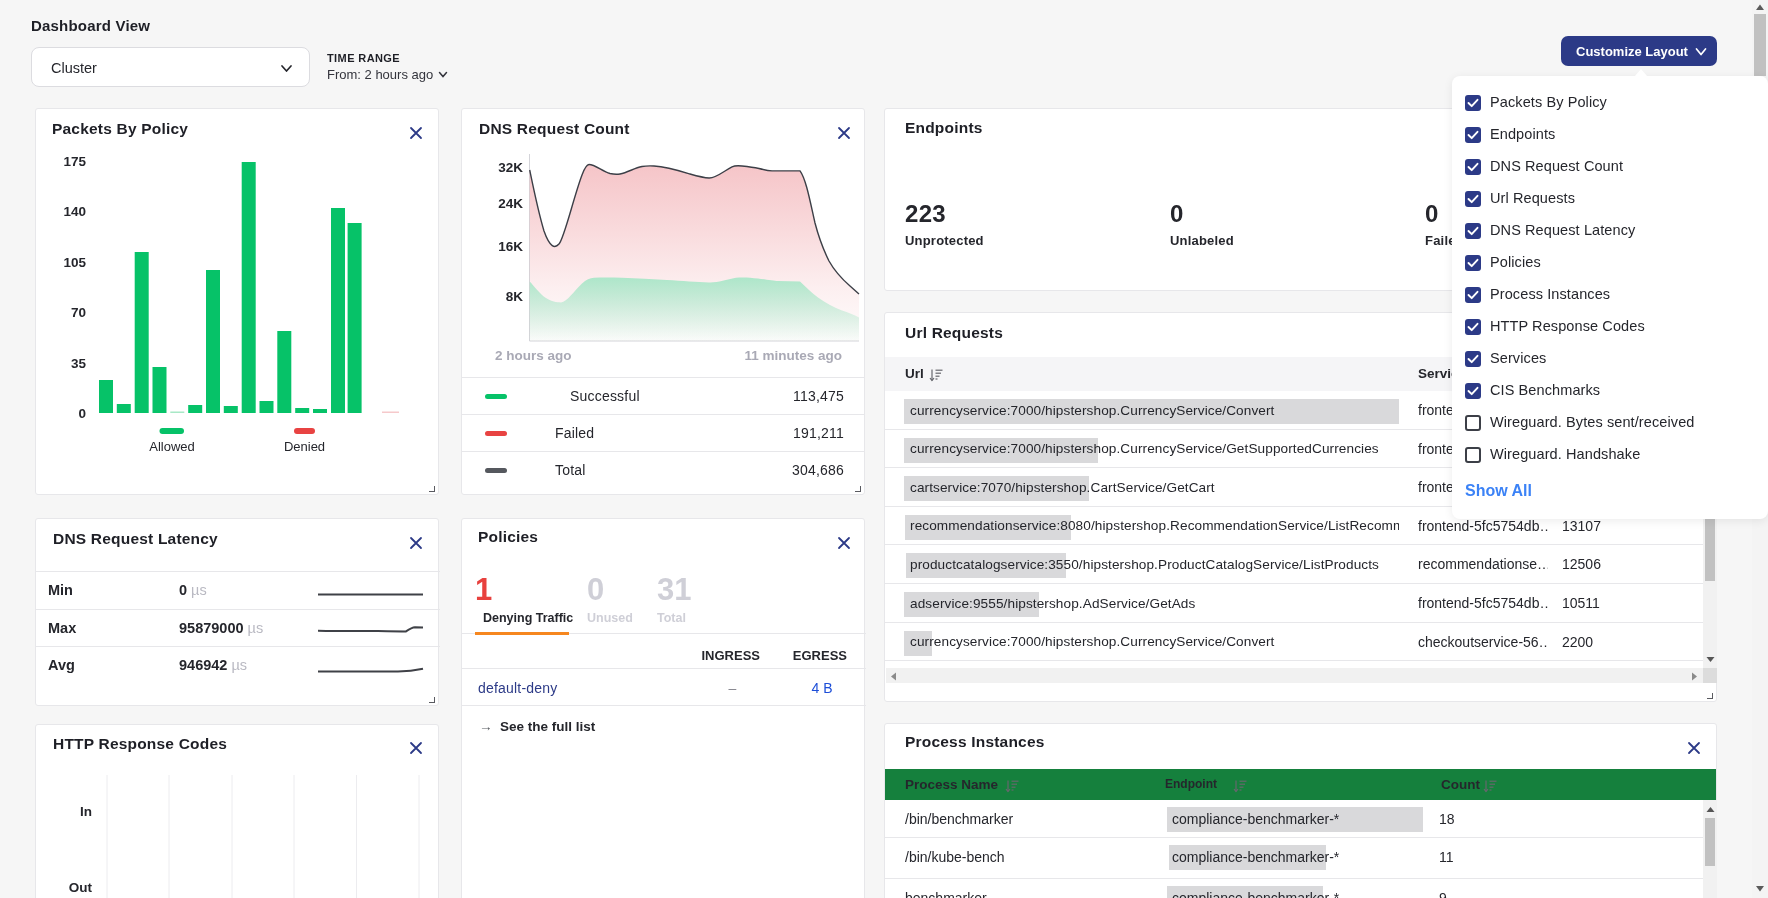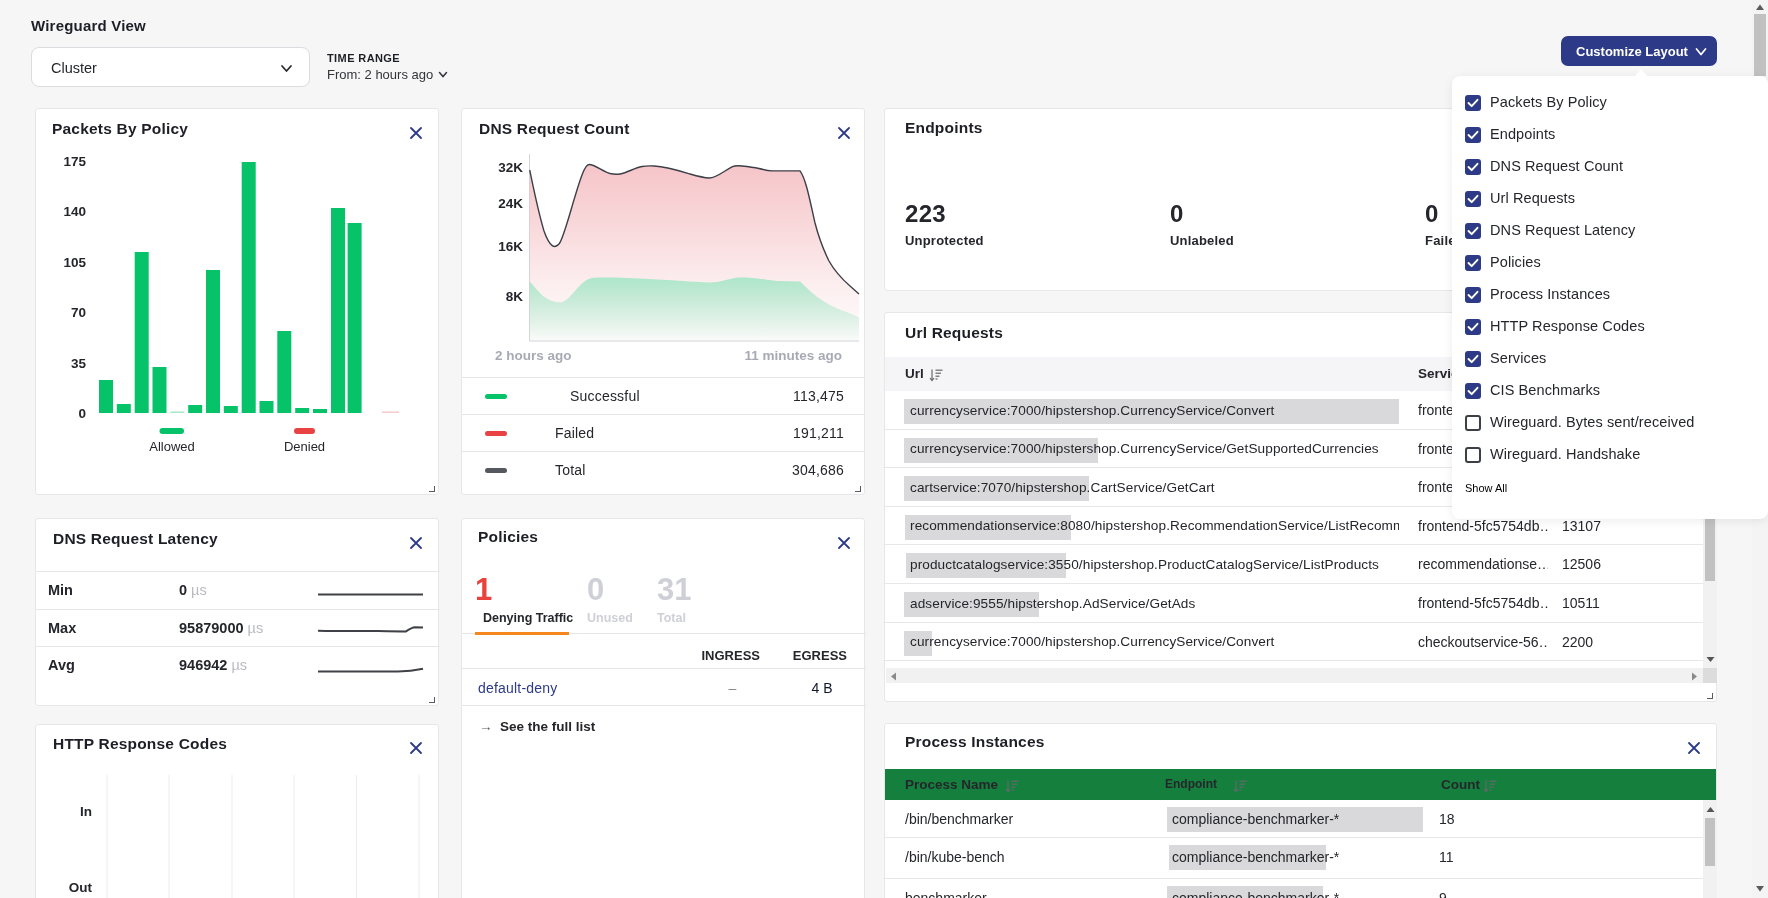--- a/index.html
+++ b/index.html
@@ -7,21 +7,21 @@
 body { font-family:"Liberation Sans", sans-serif; background:#f6f6f6; position:relative; color:#25262c; }
 .card { position:absolute; background:#fff; border:1px solid #e7e7ea; border-radius:3px; }
 .ctitle { position:absolute; font-size:15.5px; font-weight:700; color:#1e1f26; letter-spacing:.2px; }
 .closex { position:absolute; width:14px; height:14px; }
 .rzc { position:absolute; width:6px; height:6px; border-right:1.5px solid #595a60; border-bottom:1.5px solid #595a60; }
 .chip { position:absolute; background:#d9d9db; }
 </style>
 </head>
 <body>
 
-<div style="position:absolute; left:31px; top:17px; font-size:15px; font-weight:700; letter-spacing:.2px; color:#1e1f26;">Wireguard View</div>
+<div style="position:absolute; left:31px; top:17px; font-size:15px; font-weight:700; letter-spacing:.2px; color:#1e1f26;">Dashboard View</div>
 
 <div style="position:absolute; left:31px; top:47px; width:279px; height:40px; background:#fff; border:1px solid #dcdce0; border-radius:8px;">
   <span style="position:absolute; left:19px; top:12px; font-size:14.5px; font-weight:400; color:#25262c;">Cluster</span>
   <svg style="position:absolute; right:16px; top:14px;" width="13" height="13" viewBox="0 0 13 13">
       <path d="M2 4 L6.5 9 L11 4" fill="none" stroke="#25262c" stroke-width="1.7" stroke-linecap="round" stroke-linejoin="round"></path>
     </svg>
 </div>
 
 <div style="position:absolute; left:327px; top:52px; font-size:11px; font-weight:700; letter-spacing:.4px; color:#1e1f26;">TIME RANGE</div>
 <div style="position:absolute; left:327px; top:67px; font-size:13px; color:#33343c;">From: 2 hours ago <svg width="10" height="9" viewBox="0 0 10 9" style="margin-left:1px;">
@@ -278,21 +278,21 @@
   <div style="position:absolute; left:125px; top:92px; font-size:12.5px; font-weight:700; color:#cfcfd7;">Unused</div>
   <div style="position:absolute; left:195px; top:53px; font-size:31px; font-weight:700; color:#cfcfd7;">31</div>
   <div style="position:absolute; left:195px; top:92px; font-size:12.5px; font-weight:700; color:#cfcfd7;">Total</div>
   <div style="position:absolute; left:0; top:114px; width:404px; border-top:1px solid #e7e7ea;"></div>
   <div style="position:absolute; left:13px; top:113px; width:94px; height:3px; background:#f6871f;"></div>
   <div style="position:absolute; left:203px; top:129px; width:95px; font-size:13px; font-weight:700; text-align:right;">INGRESS</div>
   <div style="position:absolute; left:298px; top:129px; width:87px; font-size:13px; font-weight:700; text-align:right;">EGRESS</div>
   <div style="position:absolute; left:0; top:149px; width:404px; border-top:1px solid #e7e7ea;"></div>
   <div style="position:absolute; left:16px; top:161px; font-size:14px; color:#2c3a87; letter-spacing:.2px;">default-deny</div>
   <div style="position:absolute; left:223px; top:161px; width:95px; font-size:14px; color:#8a8a92; text-align:center;">–</div>
-  <div style="position:absolute; left:320px; top:161px; width:80px; font-size:14px; color:#0f172a; text-align:center;">4 B</div>
+  <div style="position:absolute; left:320px; top:161px; width:80px; font-size:14px; color:#1d4ed8; text-align:center;">4 B</div>
   <div style="position:absolute; left:0; top:186px; width:404px; border-top:1px solid #e7e7ea;"></div>
   <div style="position:absolute; left:17px; top:200px; font-size:13.5px; font-weight:600;"><span style="color:#55585e; font-weight:400;">→</span>&nbsp; See the full list</div>
 </div>
 
 <div class="card" id="httpcodes" style="left:35px; top:724px; width:404px; height:252px;">
   <div class="ctitle" style="left:17px; top:10px;">HTTP Response Codes</div>
   <svg class="closex" style="left:373px; top:16px;" width="14" height="14" viewBox="0 0 14 14">
       <path d="M2 2 L12 12 M12 2 L2 12" stroke="#2c3a87" stroke-width="1.8" stroke-linecap="round"></path>
     </svg>
   <svg width="402" height="248" viewBox="0 0 402 248" style="position:absolute; left:0; top:0;">
@@ -419,21 +419,21 @@
       </svg></div>
     <div style="position:absolute; left:38px; top:273.5px; font-size:14.5px; font-weight:400; letter-spacing:.1px; color:#25262c;">Services</div>
     <div style="position:absolute; left:13px; top:306.5px; width:16px; height:16px; background:#2c3a87; border-radius:3px;"><svg width="16" height="16" viewBox="0 0 16 16">
         <path d="M3.5 8 L6.7 11.2 L12.5 4.8" fill="none" stroke="#fff" stroke-width="1.9" stroke-linecap="round" stroke-linejoin="round"></path>
       </svg></div>
     <div style="position:absolute; left:38px; top:305.5px; font-size:14.5px; font-weight:400; letter-spacing:.1px; color:#25262c;">CIS Benchmarks</div>
     <div style="position:absolute; left:13px; top:338.5px; width:16px; height:16px; background:#fff; border:2px solid #3c3f47; border-radius:3px;"></div>
     <div style="position:absolute; left:38px; top:337.5px; font-size:14.5px; font-weight:400; letter-spacing:.1px; color:#25262c;">Wireguard. Bytes sent/received</div>
     <div style="position:absolute; left:13px; top:370.5px; width:16px; height:16px; background:#fff; border:2px solid #3c3f47; border-radius:3px;"></div>
     <div style="position:absolute; left:38px; top:369.5px; font-size:14.5px; font-weight:400; letter-spacing:.1px; color:#25262c;">Wireguard. Handshake</div>
-    <div style="position:absolute; left:13px; top:405.5px; font-size:11px; font-weight:400; color:#000000;">Show All</div>
+    <div style="position:absolute; left:13px; top:405.5px; font-size:16px; font-weight:700; color:#3b82f6;">Show All</div>
   </div>
 
 <div style="position:absolute; left:1752px; top:0; width:16px; height:898px; background:#f4f4f4; z-index:5;">
   <svg style="position:absolute; left:3px; top:3px;" width="10" height="8" viewBox="0 0 10 8">
       <path d="M1 7 L5 1.5 L9 7 Z" fill="#5b5b5b"></path>
     </svg>
   <svg style="position:absolute; left:3px; top:885px;" width="10" height="8" viewBox="0 0 10 8">
       <path d="M1 1 L5 6.5 L9 1 Z" fill="#5b5b5b"></path>
     </svg>
   <div style="position:absolute; left:2px; top:14px; width:12px; height:62px; background:#c1c1c1;"></div>

